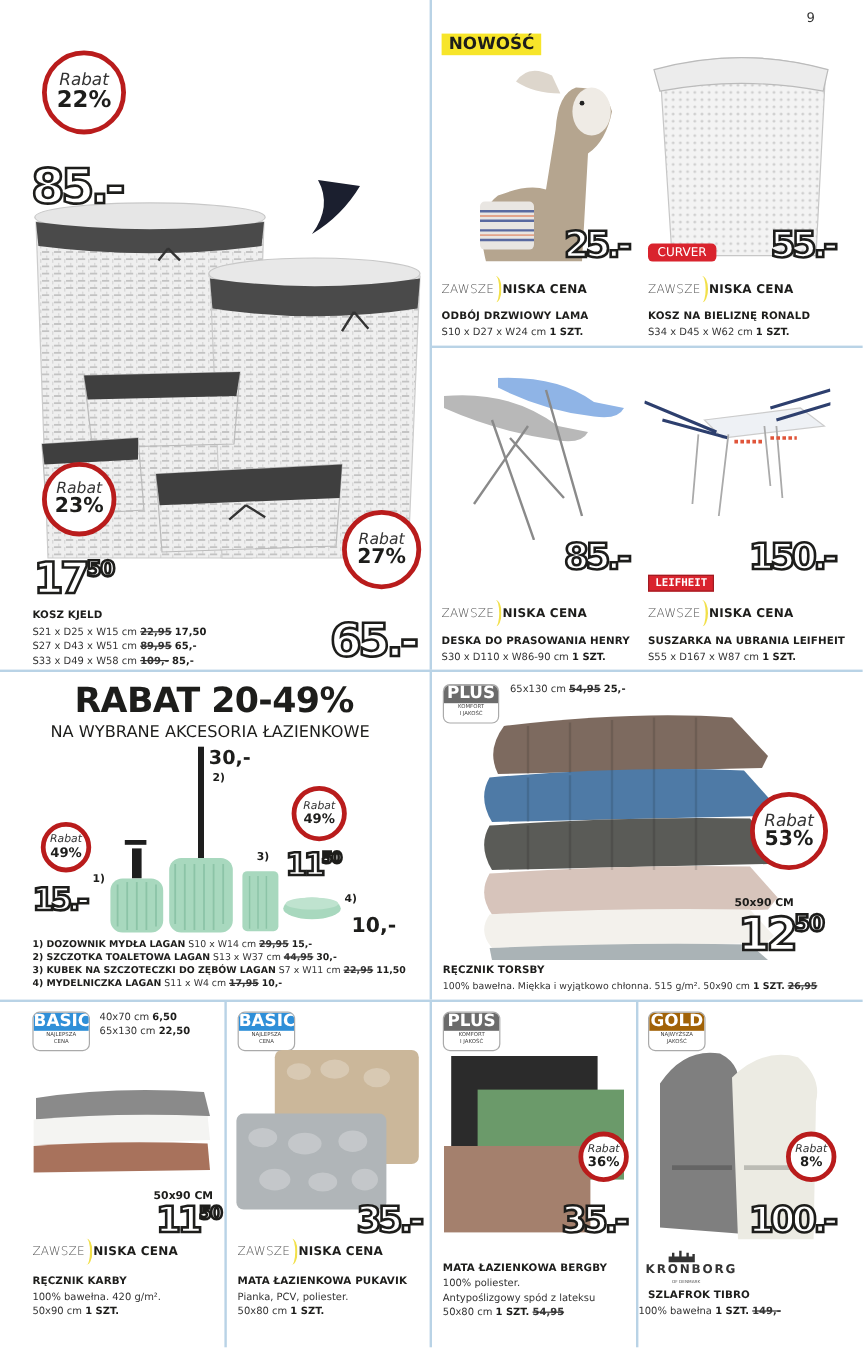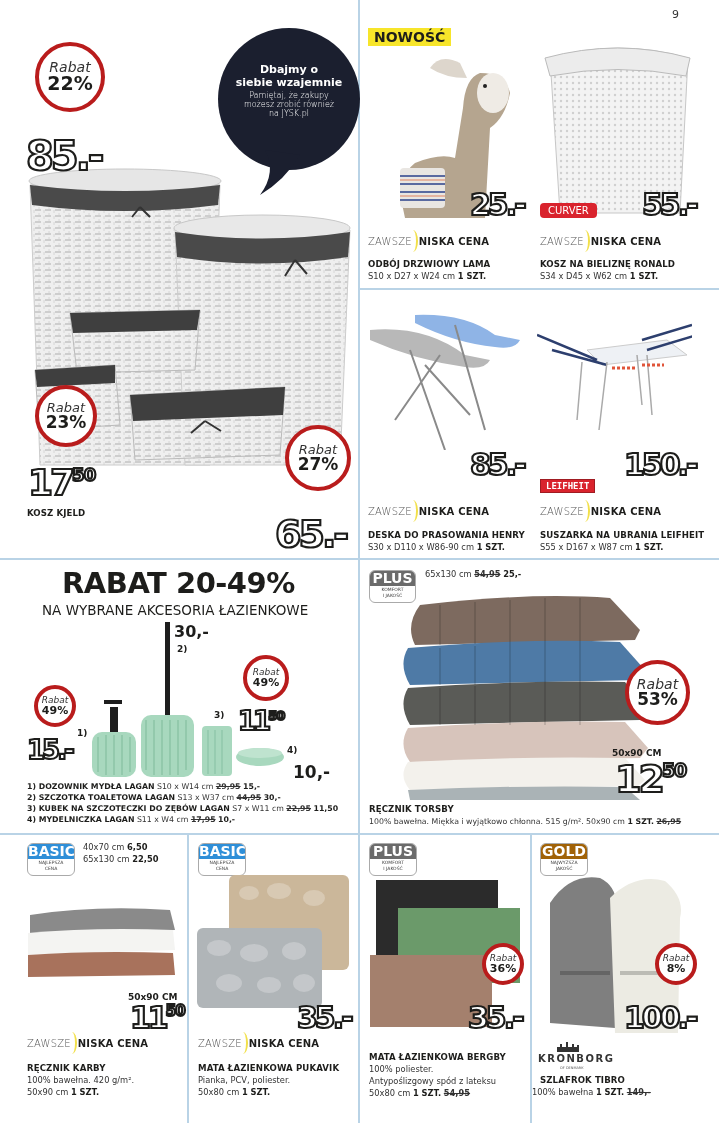--- a/index.html
+++ b/index.html
@@ -78,46 +78,44 @@
       <path d="M105 230 L260 222 L258 250 L108 256 Z" fill="#3f3f3f"></path>
       <path d="M180 256 l-14 12 M180 256 l16 10" stroke="#333" stroke-width="2"></path>
     </svg>
 
     <div class="rabat" style="left:35px;top:42px;width:70px;height:70px">
       <span class="rl" style="font-size:14px">Rabat</span>
       <span class="rp" style="font-size:19px">22%</span>
     </div>
     <div class="price" style="left:26px;top:136px;font-size:40px">85.-</div>
 
-    <div class="speech" style="left:218px;top:28px;width:142px;height:142px">
-      <div style="margin-top:35px;font-size:11px;font-weight:700">Dbajmy o</div>
-      <div style="font-size:11px;font-weight:700">siebie wzajemnie</div>
-      <div style="font-size:8px;font-weight:300;margin-top:2px">Pamiętaj, że zakupy</div>
-      <div style="font-size:8px;font-weight:300">możesz zrobić również</div>
-      <div style="font-size:8px;font-weight:300">na JYSK.pl</div>
-    </div>
     <svg class="img" style="left:255px;top:150px" width="50" height="50">
         <path d="M10 0 L45 5 Q30 30 5 45 Q22 22 10 0 Z" fill="#1b1f2f"></path>
       </svg>
 
     <div class="rabat" style="left:35px;top:385px;width:62px;height:62px">
       <span class="rl" style="font-size:13px">Rabat</span>
       <span class="rp" style="font-size:17px">23%</span>
     </div>
     <div class="price" style="left:28px;top:465px;font-size:36px">
       <span>17</span><sup>50</sup>
     </div>
 
     <div class="rabat" style="left:285px;top:425px;width:66px;height:66px">
       <span class="rl" style="font-size:13px">Rabat</span>
       <span class="rp" style="font-size:17px">27%</span>
     </div>
     <div class="price" style="left:275px;top:515px;font-size:38px">65.-</div>
 
     <div class="ptitle" style="left:27px;top:508px">KOSZ KJELD</div>
+    <div class="pdesc" style="left:27px;top:520px">
+      <div><span>S21 x D25 x W15 cm</span> <span class="strike">22,95</span> <b>17,50</b></div>
+      <div><span>S27 x D43 x W51 cm</span> <span class="strike">89,95</span> <b>65,-</b></div>
+      <div><span>S33 x D49 x W58 cm</span> <span class="strike">109,-</span> <b>85,-</b></div>
+    </div>
   </div>
 
   <div class="cell" style="left:360px;top:0;width:170px;height:288px">
     <div style="position:absolute;left:8px;top:28px;background:#f7e52a;font-weight:900;font-size:14px;padding:1px 6px;color:#1d1d1b">NOWOŚĆ</div>
     <svg class="img" style="left:25px;top:48px" width="130" height="170" viewBox="0 0 130 170">
       <path d="M20 170 Q10 130 30 115 Q55 105 70 110 L78 60 Q80 30 95 25 Q120 25 125 45 Q120 70 105 80 L100 170 Z" fill="#b5a58f"></path>
       <ellipse cx="108" cy="45" rx="16" ry="20" fill="#efebe5"></ellipse>
       <circle cx="100" cy="38" r="2" fill="#222"></circle>
       <path d="M75 15 Q55 5 45 20 Q60 30 82 30 Z" fill="#ddd6cc"></path>
       <rect x="15" y="120" width="45" height="40" rx="4" fill="#e9e6e2"></rect>

